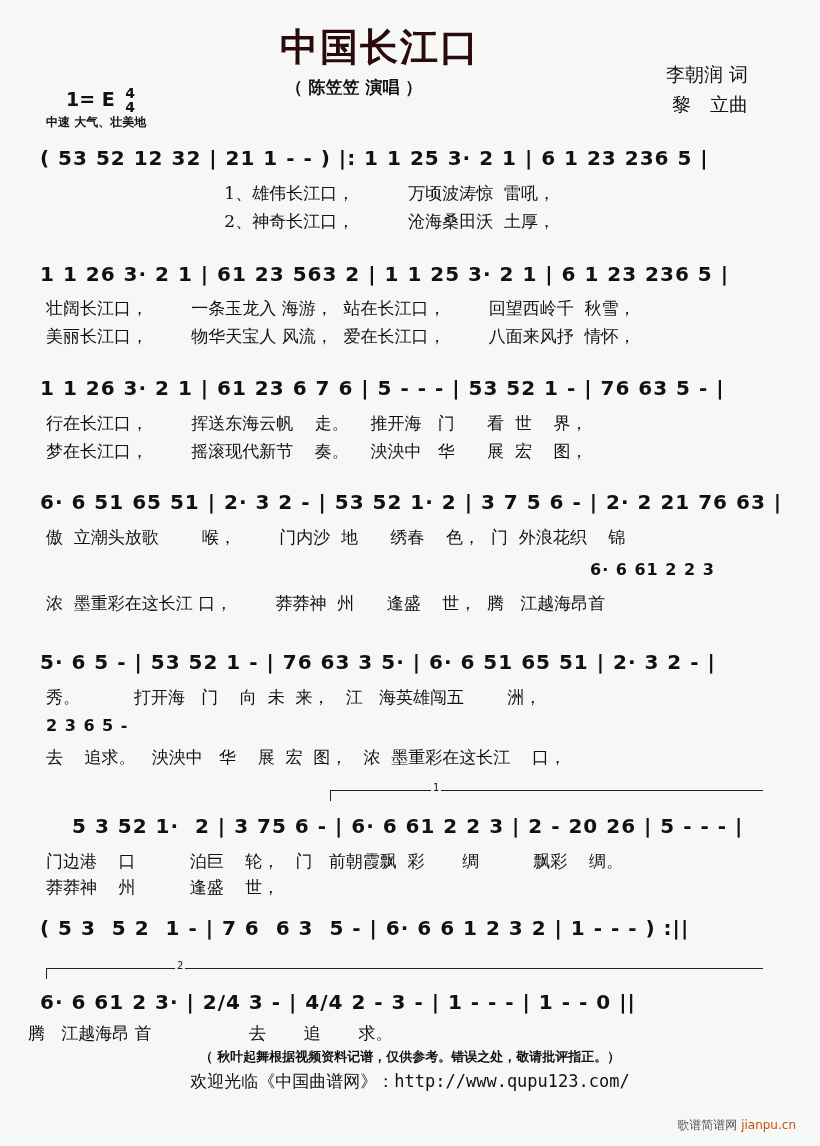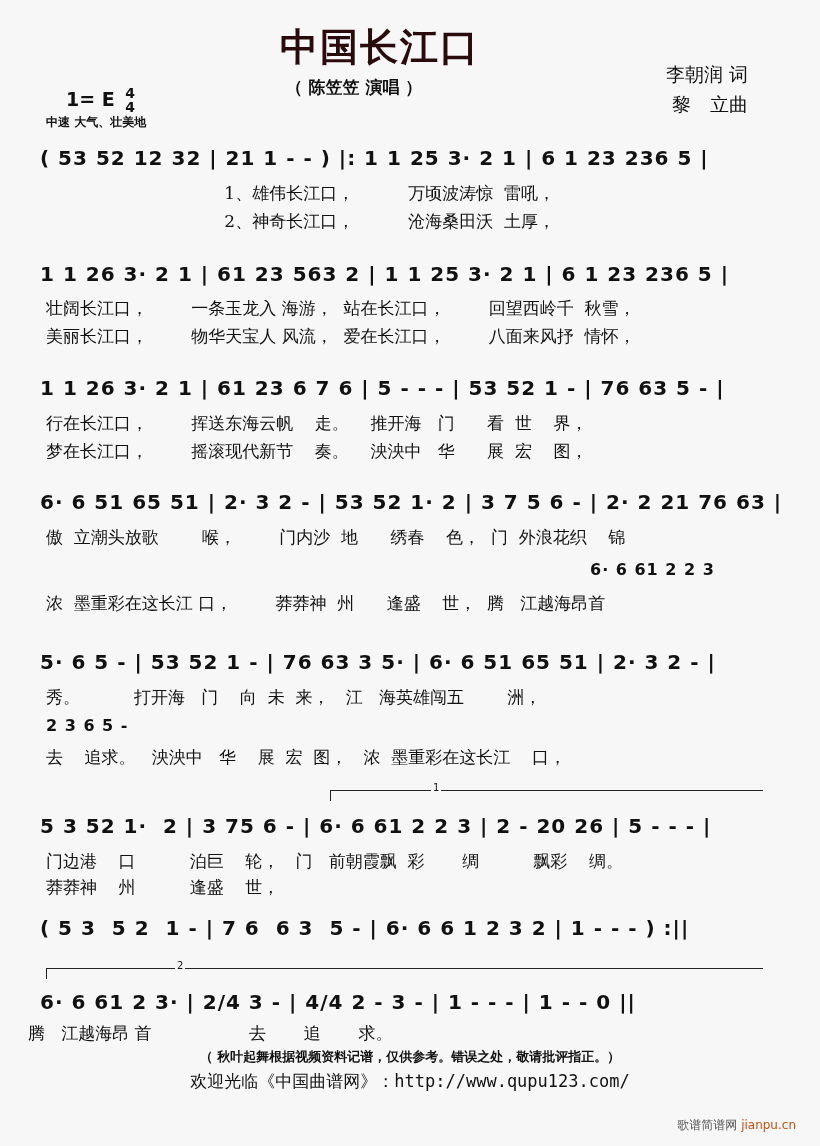--- a/index.html
+++ b/index.html
@@ -58,21 +58,21 @@
 <div class="abs lyr" style="left:46px; top:592px;">浓  墨重彩在这长江 口，        莽莽神  州      逢盛    世，  腾   江越海昂首</div>
 
 <div class="abs mline" style="top:650px;">5· 6 5 - | 53 52 1 - | 76 63 3 5· | 6· 6 51 65 51 | 2· 3 2 - |</div>
 <div class="abs lyr" style="left:46px; top:686px;">秀。          打开海   门    向  未  来，   江   海英雄闯五        洲，</div>
 <div class="abs mline" style="left:46px; right:auto; top:716px; font-size:16px;">2 3 6 5 -</div>
 <div class="abs lyr" style="left:46px; top:746px;">去    追求。   泱泱中   华    展  宏  图，   浓  墨重彩在这长江    口，</div>
 
 <div class="abs volta" style="left:330px; width:432px; top:790px;">
   <span class="volta-num" style="left:100px;">1</span>
 </div>
-<div class="abs mline" style="top:814px;">5 3 52 1·  2 | 3 75 6 - | 6· 6 61 2 2 3 | 2 - 20 26 | 5 - - - |</div>
+<div class="abs mline" style="top:814px;margin-left:32px;">5 3 52 1·  2 | 3 75 6 - | 6· 6 61 2 2 3 | 2 - 20 26 | 5 - - - |</div>
 <div class="abs lyr" style="left:46px; top:850px;">门边港    口          泊巨    轮，   门   前朝霞飘  彩       绸          飘彩    绸。</div>
 <div class="abs lyr" style="left:46px; top:876px;">莽莽神    州          逢盛    世，</div>
 
 <div class="abs mline" style="top:916px;">( 5 3  5 2  1 - | 7 6  6 3  5 - | 6· 6 6 1 2 3 2 | 1 - - - ) :||</div>
 
 <div class="abs volta" style="left:46px; width:716px; top:968px;">
   <span class="volta-num" style="left:128px;">2</span>
 </div>
 <div class="abs mline" style="top:990px;">6· 6 61 2 3· | 2/4 3 - | 4/4 2 - 3 - | 1 - - - | 1 - - 0 ||</div>
 <div class="abs lyr" style="left:28px; top:1022px;">腾   江越海昂 首                  去       追       求。</div>

